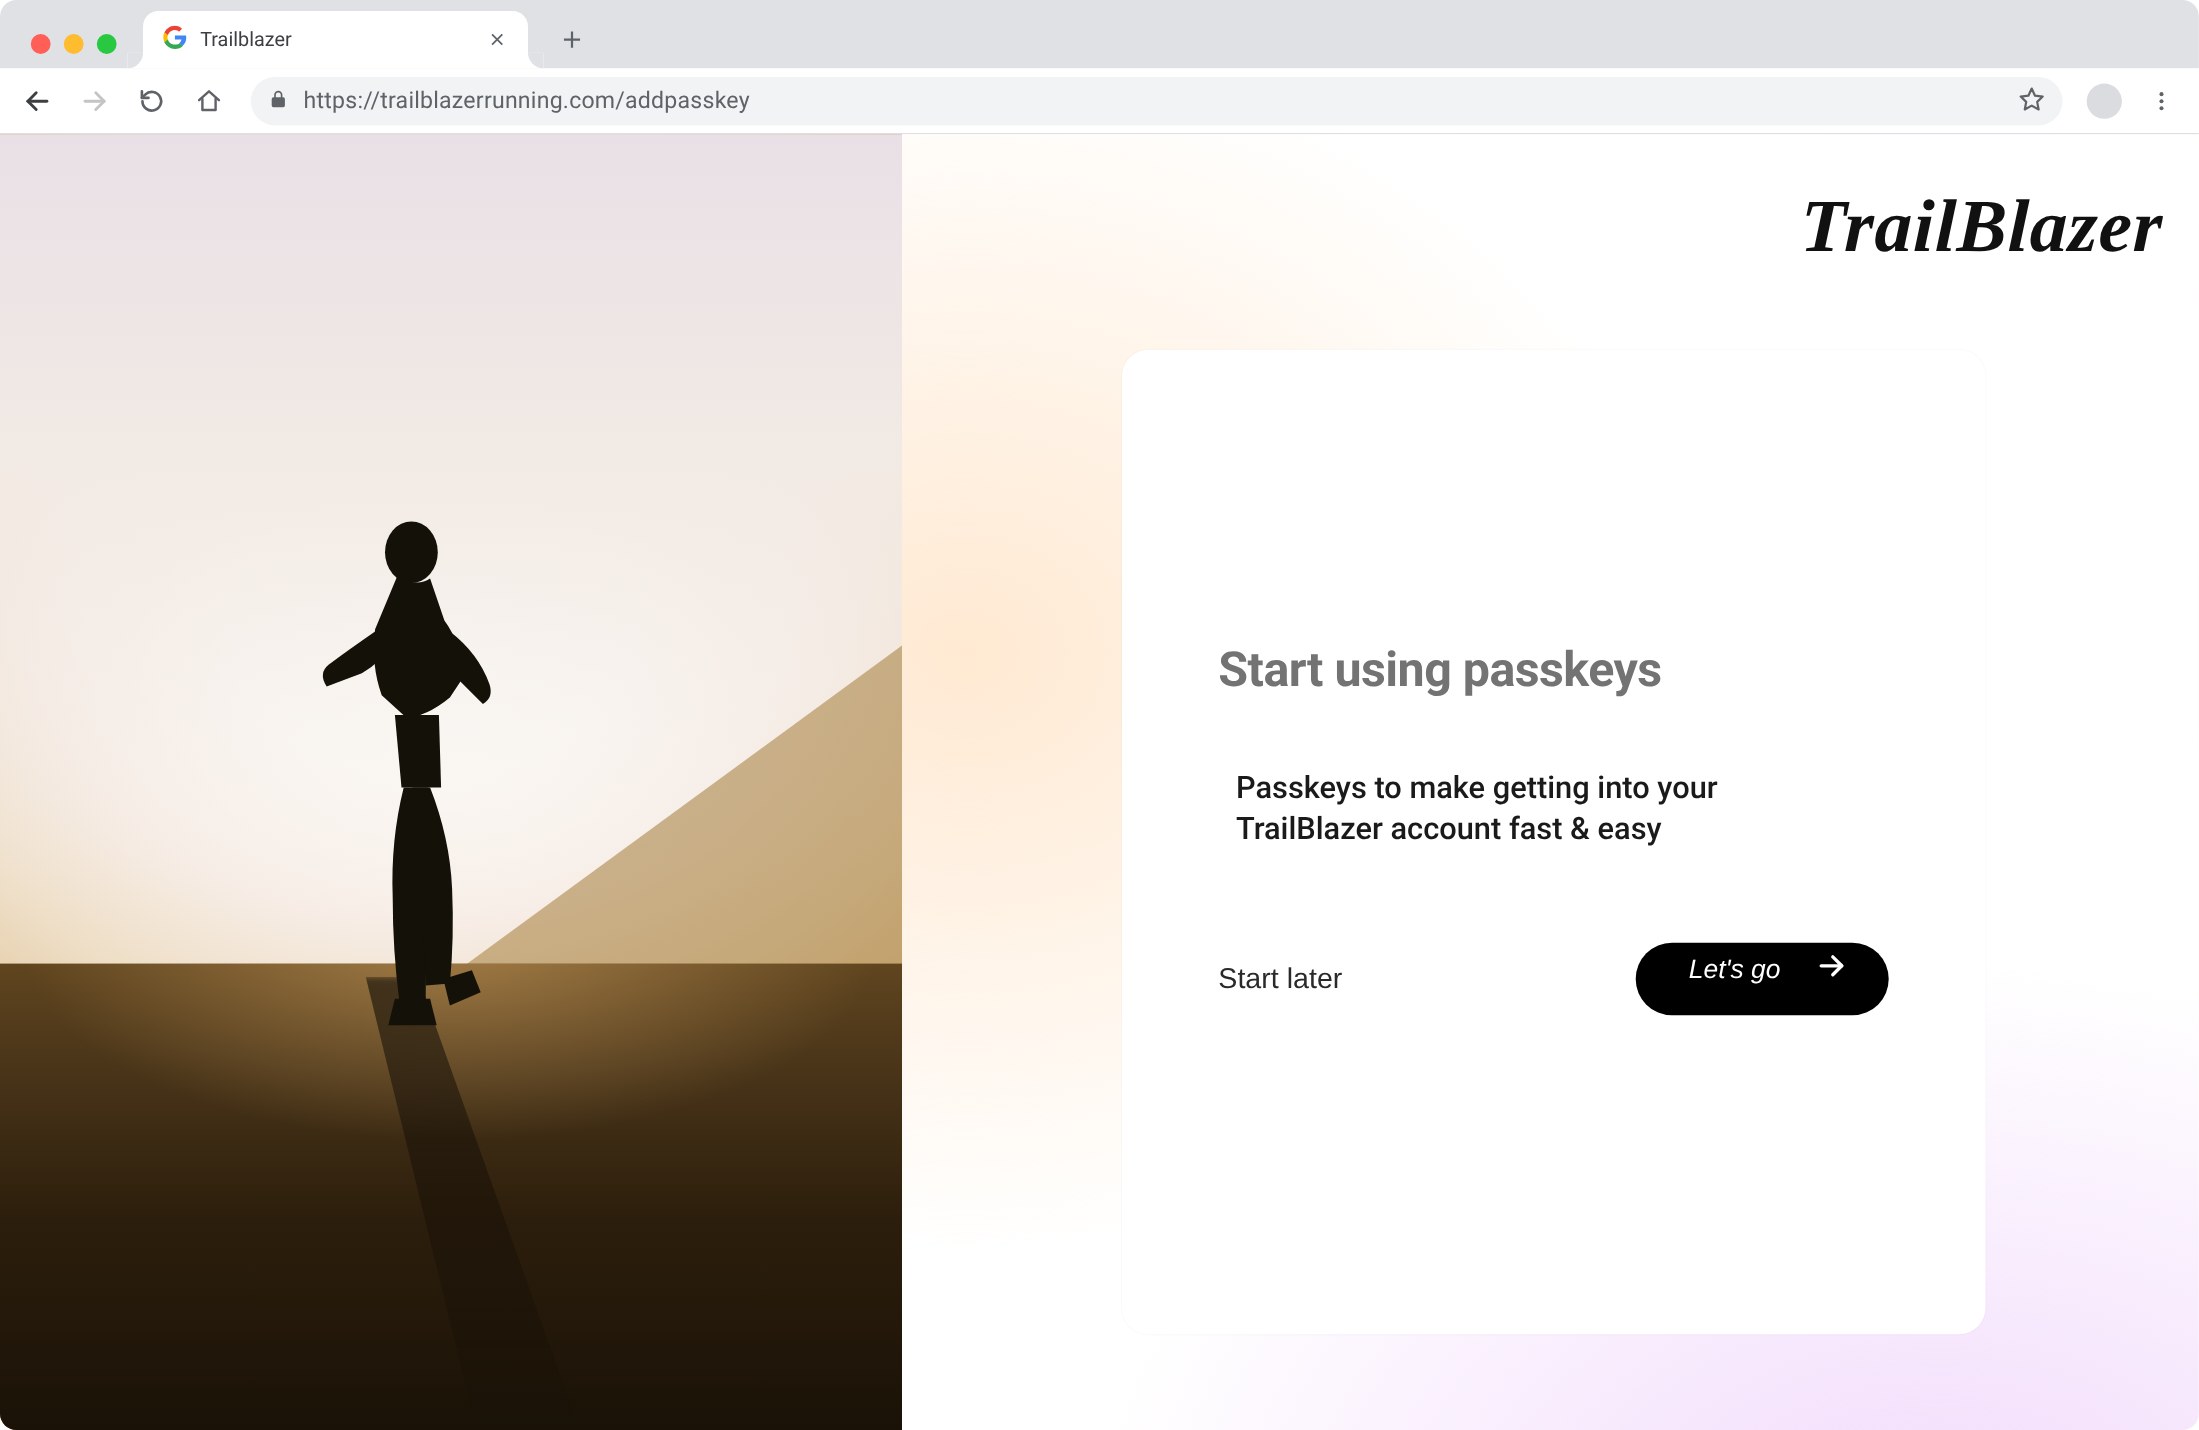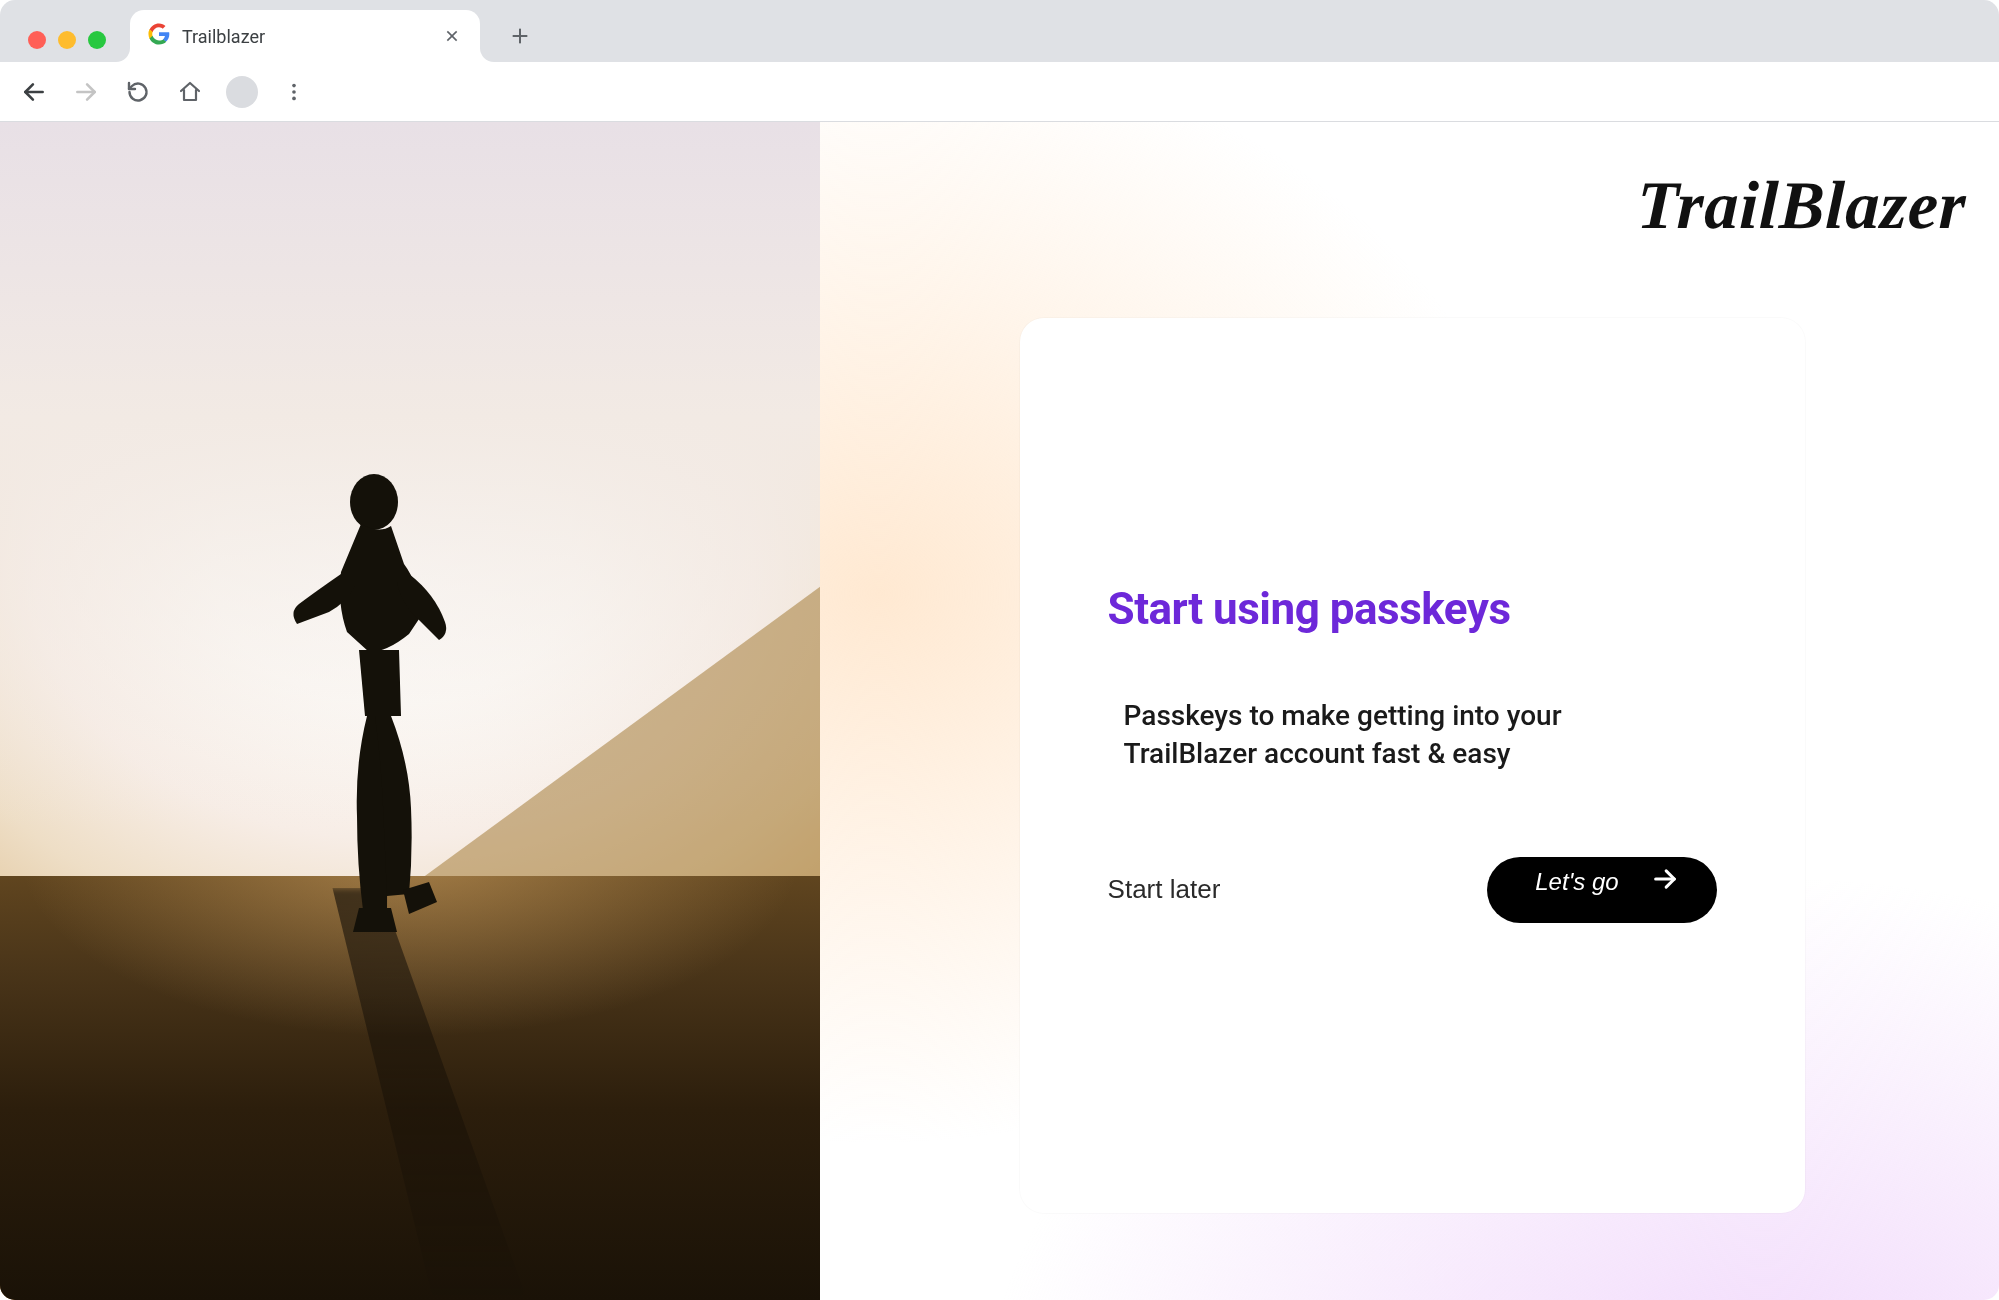--- a/index.html
+++ b/index.html
@@ -263,21 +263,21 @@
       width: 785px;
       position: absolute;
       top: 196px;
       left: 200px;
       padding: 265px 88px 290px 88px;
       box-shadow: 0 0 0 1px rgba(0,0,0,0.02);
     }
     .card h1 {
       font-size: 44px;
       font-weight: 700;
-      color: #6d28d9;
+      color: #737373;
       margin-bottom: 62px;
       letter-spacing: -0.5px;
     }
     .card p.sub {
       font-size: 28px;
       line-height: 1.35;
       color: #1a1a1a;
       font-weight: 500;
       margin-bottom: 84px;
       max-width: 560px;
@@ -372,20 +372,33 @@
           <path d="M3.5 12a8.5 8.5 0 1 0 2.5-6L3 9"></path>
           <polyline points="3 3 3 9 9 9"></polyline>
         </svg>
     </div>
     <div class="nav-btn">
       <svg width="24" height="24" viewBox="0 0 24 24" fill="none" stroke="#5f6368" stroke-width="2.2" stroke-linecap="round" stroke-linejoin="round">
           <path d="M3 11 12 3l9 8"></path>
           <path d="M6 10v10h12V10"></path>
         </svg>
     </div>
+    <div class="omnibox">
+      <span>
+        <svg width="18" height="18" viewBox="0 0 24 24" fill="#5f6368">
+            <path d="M12 2a5 5 0 0 0-5 5v3H6a2 2 0 0 0-2 2v8a2 2 0 0 0 2 2h12a2 2 0 0 0 2-2v-8a2 2 0 0 0-2-2h-1V7a5 5 0 0 0-5-5zm-3 5a3 3 0 0 1 6 0v3H9V7z"></path>
+          </svg>
+      </span>
+      <span class="secure-text">https://trailblazerrunning.com/addpasskey</span>
+      <span class="star-btn">
+        <svg width="24" height="24" viewBox="0 0 24 24" fill="none" stroke="#5f6368" stroke-width="2" stroke-linejoin="round">
+            <polygon points="12 2.5 15 9 22 9.8 17 14.6 18.3 21.5 12 18 5.7 21.5 7 14.6 2 9.8 9 9"></polygon>
+          </svg>
+      </span>
+    </div>
     <div class="nav-btn">
       <div class="profile-circle"></div>
     </div>
     <div class="nav-btn">
       <svg width="22" height="22" viewBox="0 0 24 24" fill="#5f6368">
           <circle cx="12" cy="5" r="2"></circle>
           <circle cx="12" cy="12" r="2"></circle>
           <circle cx="12" cy="19" r="2"></circle>
         </svg>
     </div>

